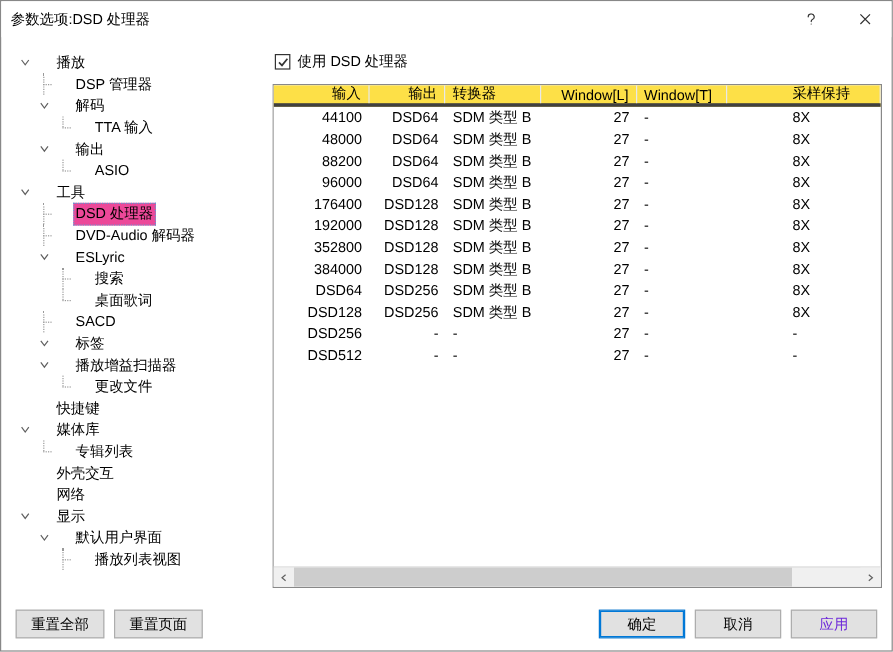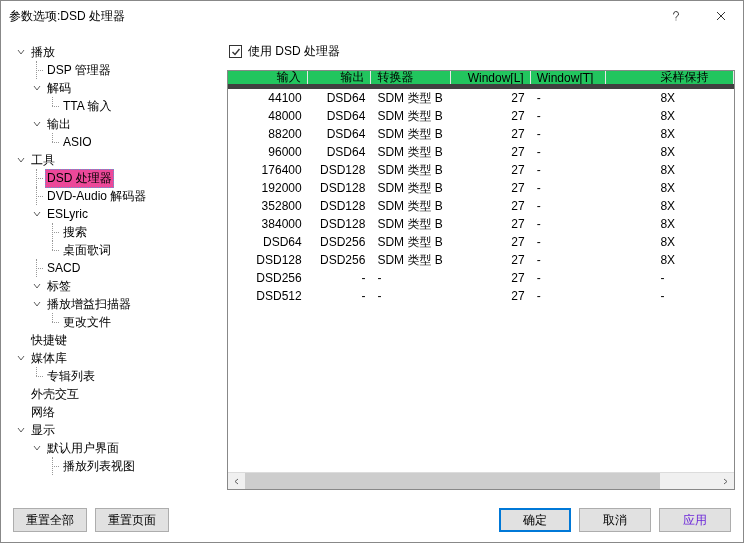--- a/index.html
+++ b/index.html
@@ -4,36 +4,36 @@
 <style>
 * { margin: 0; padding: 0; box-sizing: border-box; font-family: "Microsoft YaHei", "Segoe UI", sans-serif; font-size: 12px; }
 body { background: #fff; width: 744px; height: 543px; display: flex; flex-direction: column; border: 1px solid #888; }
 .titlebar { height: 30px; display: flex; align-items: center; padding: 0 0 0 8px; background: #fff; }
 .titlebar .title { flex: 1; }
 .titlebar .btn { width: 45px; height: 30px; display: flex; align-items: center; justify-content: center; }
 .titlebar .btn svg { width: 10px; height: 10px; }
 .content { flex: 1; display: flex; padding: 8px; gap: 8px; overflow: hidden; }
 .tree { width: 210px; overflow-y: auto; padding: 4px 0; }
 .tree-node { display: flex; align-items: center; height: 18px; white-space: nowrap; cursor: default; }
-.tree-node .label { padding: 0 2px; }
+.tree-node .label { padding: 0 2px; margin-left: 16px; }
 .tree-node.selected .label { background: #ec4899; border: 1px dotted #5a9fd6; padding: 0 1px; }
 .tree-node .indent { display: inline-block; height: 18px; }
 .tree-node .toggle { width: 16px; height: 18px; display: inline-flex; align-items: center; justify-content: center; }
 .tree-node .toggle svg { width: 8px; height: 8px; }
 .tree-node .branch { display: inline-block; width: 16px; height: 18px; position: relative; }
 .tree-node .branch::before { content: ""; position: absolute; left: 7px; top: 0; bottom: 0; border-left: 1px dotted #999; }
 .tree-node .branch::after { content: ""; position: absolute; left: 7px; top: 9px; width: 7px; border-top: 1px dotted #999; }
 .tree-node .branch.last::before { bottom: 9px; }
 .right { flex: 1; display: flex; flex-direction: column; overflow: hidden; }
 .checkbox-row { display: flex; align-items: center; gap: 6px; padding: 4px 2px 10px 2px; }
 .checkbox { width: 13px; height: 13px; border: 1px solid #333; display: flex; align-items: center; justify-content: center; }
 .checkbox svg { width: 10px; height: 10px; }
 .table-wrap { flex: 1; border: 1px solid #888; display: flex; flex-direction: column; overflow: hidden; }
 .table-head, .table-row { display: flex; height: 18px; align-items: center; }
-.table-head { border-bottom: 5px solid #404040; background: #22c55e; }
+.table-head { border-bottom: 3px solid #404040; background: #fde047; }
 .table-head .cell { border-right: 1px solid #e8e8e8; height: 100%; display: flex; align-items: center; }
 .cell { padding: 0 6px; overflow: hidden; white-space: nowrap; }
 .c0 { width: 80px; text-align: right; justify-content: flex-end; }
 .c1 { width: 64px; text-align: right; justify-content: flex-end; }
 .c2 { width: 80px; }
 .c3 { width: 80px; text-align: right; justify-content: flex-end; }
 .c4 { width: 76px; }
 .c5 { width: 80px; margin-left: 48px; }
 .table-body { flex: 1; overflow: hidden; }
 .scrollbar-h { height: 17px; background: #f0f0f0; display: flex; align-items: stretch; border-top: 1px solid #dcdcdc; }

